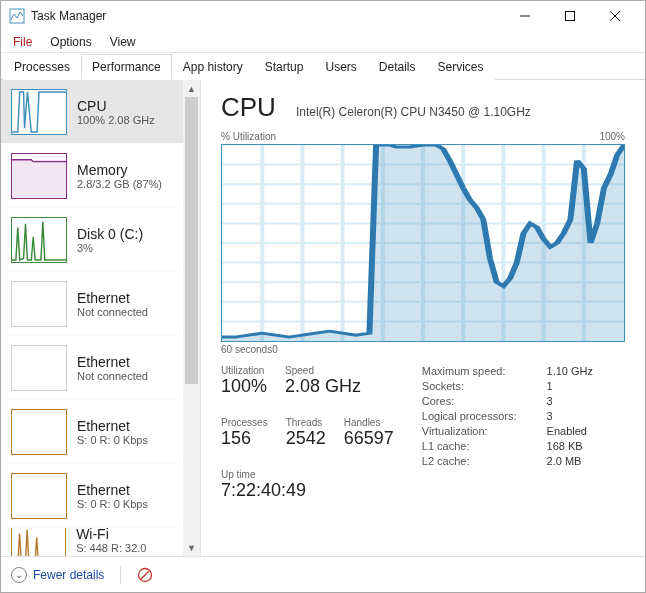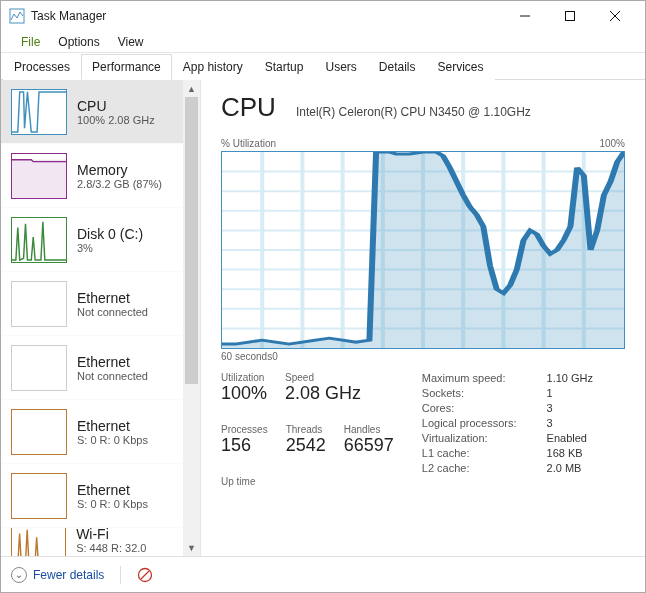--- a/index.html
+++ b/index.html
@@ -5,21 +5,21 @@
   * { box-sizing: border-box; margin: 0; padding: 0; font-family: "Segoe UI", Arial, sans-serif; }
   body { width: 646px; height: 593px; background: #fff; border: 1px solid #aaa; color: #222; font-size: 12px; display: flex; flex-direction: column; overflow: hidden; }
   .titlebar { height: 30px; display: flex; align-items: center; padding: 0 8px; }
   .titlebar .icon { width: 16px; height: 16px; margin-right: 6px; }
   .titlebar .caption { flex: 1; font-size: 12px; }
   .winbtns { display: flex; gap: 0; }
   .winbtn { width: 45px; height: 30px; display: flex; align-items: center; justify-content: center; }
   .winbtn svg { stroke: #111; }
   .menubar { height: 22px; padding: 0 4px; display: flex; align-items: center; gap: 2px; border-bottom: 1px solid #e5e5e5; }
   .menuitem { padding: 3px 8px; font-size: 12px; }
-  .menuitem.file { color: #4d7c0f; margin-left: 8px; }
+  .menuitem.file { color: #b91c1c; }
   .tabs { display: flex; border-bottom: 1px solid #dcdcdc; padding-left: 2px; }
   .tab { padding: 5px 10px; font-size: 12px; border: 1px solid transparent; position: relative; top: 1px; background: #fff; }
   .tab.active { border: 1px solid #dcdcdc; border-bottom: 1px solid #fff; }
   .body { flex: 1; display: flex; overflow: hidden; }
   .sidebar { width: 200px; border-right: 1px solid #e5e5e5; display: flex; position: relative; }
   .sidelist { flex: 1; overflow-y: hidden; }
   .side-item { height: 64px; display: flex; align-items: center; gap: 10px; padding: 6px 10px; border-bottom: 1px solid #fafafa; }
   .side-item.selected { background: #e6e6e6; }
   .thumb { width: 56px; height: 46px; border: 1px solid #888; background: #fff; position: relative; overflow: hidden; }
   .thumb svg { width: 100%; height: 100%; }
@@ -27,21 +27,21 @@
   .side-label .t1 { font-size: 14px; }
   .side-label .t2 { font-size: 11px; color: #555; }
   .scrollbar { width: 17px; background: #f1f1f1; display: flex; flex-direction: column; }
   .sbtn { height: 17px; display: flex; align-items: center; justify-content: center; color: #666; font-size: 9px; }
   .strack { flex: 1; position: relative; }
   .sthumb { position: absolute; left: 2px; right: 2px; top: 0; height: 65%; background: #cdcdcd; }
   .main { flex: 1; padding: 12px 20px 8px 20px; display: flex; flex-direction: column; overflow: hidden; }
   .hdr { display: flex; align-items: baseline; gap: 20px; margin-bottom: 8px; }
   .hdr .h1 { font-size: 26px; }
   .hdr .sub { font-size: 12px; color: #444; }
-  .axis-top { display: flex; justify-content: space-between; font-size: 10px; color: #666; margin-bottom: 2px; margin-top: 7px; }
+  .axis-top { display: flex; justify-content: space-between; font-size: 10px; color: #666; margin-bottom: 2px; }
   .chart { height: 198px; border: 1px solid #3f8fbf; position: relative; }
   .chart svg { width: 100%; height: 100%; display: block; }
   .grid line { stroke: #d8ecf5; stroke-width: 1; }
   .area { fill: rgba(63,143,191,0.25); stroke: none; }
   .line { stroke: #2e7ab0; fill: none; stroke-width: 1.5; }
   .axis-bot { display: flex; font-size: 10px; color: #666; margin: 2px 0 10px 0;}
   .stats { display: flex; gap: 28px; }
   .stats-left { display: flex; flex-direction: column; gap: 20px; }
   .statrow { display: flex; gap: 18px; }
   .statcell .lbl { font-size: 10px; color: #666; }
@@ -251,20 +251,21 @@
               <div class="lbl">Threads</div>
               <div class="val">2542</div>
             </div>
           <div class="statcell small">
               <div class="lbl">Handles</div>
               <div class="val">66597</div>
             </div>
         </div>
         <div class="statcell uptime">
             <div class="lbl">Up time</div>
+            <div class="val">7:22:40:49</div>
           </div>
       </div>
       <div class="stats-right">
         <div class="kvcol">
           <div class="k">Maximum speed:</div>
           <div class="k">Sockets:</div>
           <div class="k">Cores:</div>
           <div class="k">Logical processors:</div>
           <div class="k">Virtualization:</div>
           <div class="k">L1 cache:</div>

